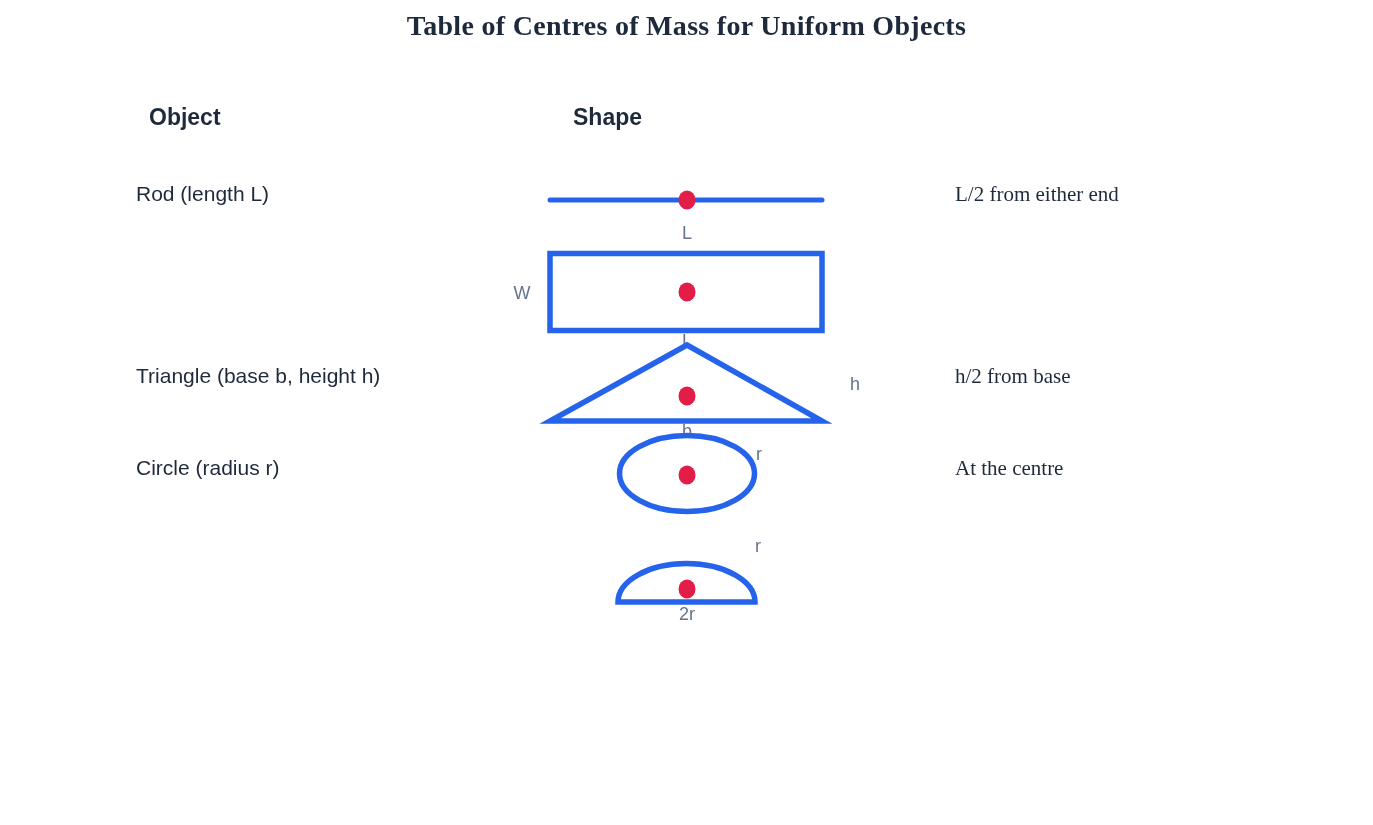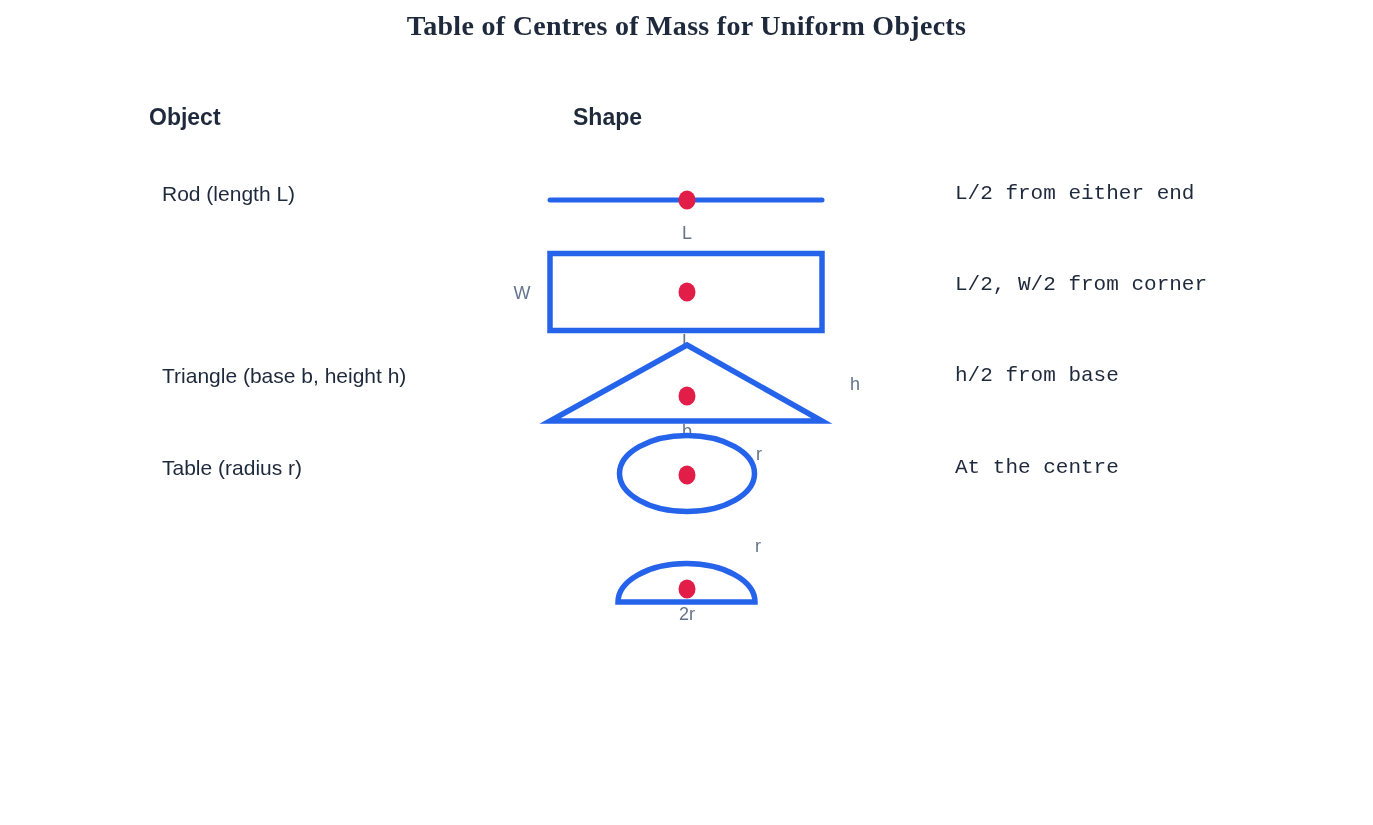--- a/index.html
+++ b/index.html
@@ -39,22 +39,22 @@
   .hdr-object { left: 149px; }
   .hdr-shape  { left: 553px; margin-left: 20px; }
   .hdr-com    { left: 955px; font-family: "DejaVu Sans", sans-serif; letter-spacing: 0.2px; }
   .object-cell, .com-cell {
     position: absolute;
     font-size: 21px;
     line-height: 30px;
     color: var(--heading-text, #1e293b);
     white-space: nowrap;
   }
-  .object-cell { left: 162px; }
-  .com-cell    { left: 955px; font-family: Liberation Mono, monospace; }
+  .object-cell { left: 136px; }
+  .com-cell    { left: 955px; font-family: Liberation Serif, serif; }
   .row-1 { top: 179px; }
   .row-2 { top: 270px; }
   .row-3 { top: 361px; text-align: right; }
   .row-4 { top: 453px; }
   .row-5 { top: 545px; }
   .shape-layer {
     position: absolute;
     left: 0;
     top: 0;
   }
@@ -74,24 +74,23 @@
 
 <div class="canvas">
 
   <div class="page-title">Table of Centres of Mass for Uniform Objects</div>
 
   <div class="col-header hdr-object">Object</div>
   <div class="col-header hdr-shape">Shape</div>
 
   <div class="object-cell row-1">Rod (length L)</div>
   <div class="object-cell row-3">Triangle (base b, height h)</div>
-  <div class="object-cell row-4">Table (radius r)</div>
+  <div class="object-cell row-4">Circle (radius r)</div>
 
   <div class="com-cell row-1">L/2 from either end</div>
-  <div class="com-cell row-2">L/2, W/2 from corner</div>
   <div class="com-cell row-3">h/2 from base</div>
   <div class="com-cell row-4">At the centre</div>
 
   <svg class="shape-layer" width="1373" height="825" viewBox="0 0 1373 825">
 
     <line x1="550" y1="200" x2="822" y2="200" stroke-width="5" stroke-linecap="round" stroke="#2563eb"></line>
     <ellipse cx="687" cy="200" rx="8.5" ry="9.5" fill="#e11d48"></ellipse>
     <text class="dim-label" x="687" y="239">L</text>
 
     <rect class="shape-outline" x="550" y="253.5" width="272" height="77" stroke="#2563eb"></rect>

